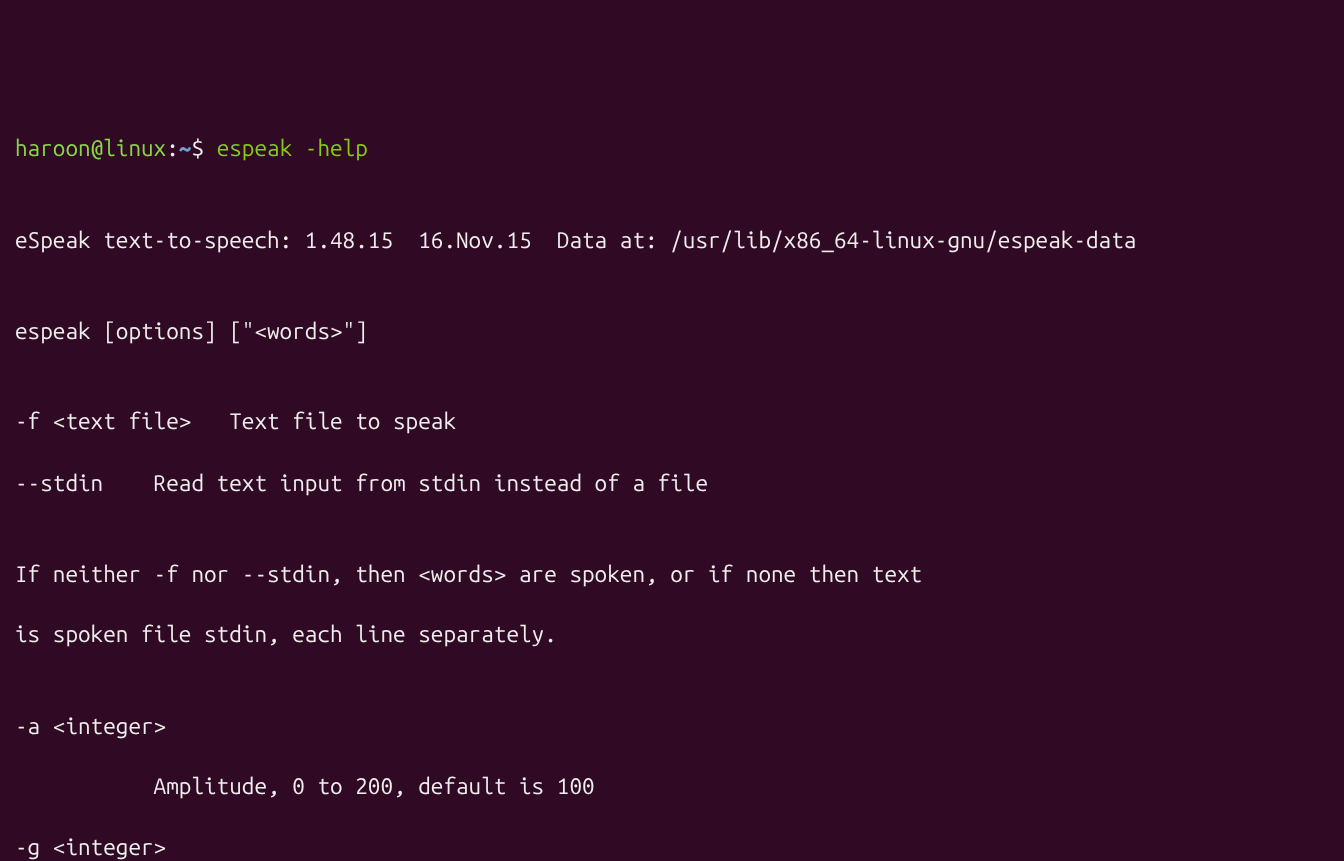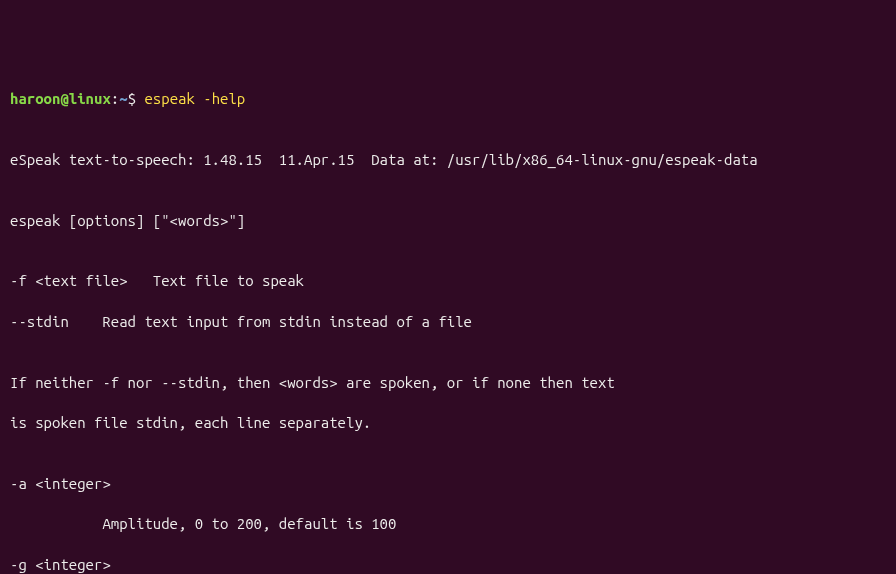--- a/index.html
+++ b/index.html
@@ -14,50 +14,50 @@
       line-height: 1.35;
       color: #eeeeec;
       padding: 8px 10px;
       width: 896px;
       height: 574px;
       overflow: hidden;
       white-space: pre;
     }
     .prompt-user {
       color: #88d948;
-      font-weight: bold;
+      font-weight: normal;
     }
     .prompt-colon {
       color: #eeeeec;
     }
     .prompt-path {
       color: #729fcf;
       font-weight: bold;
     }
     .prompt-dollar {
       color: #eeeeec;
     }
     .command {
-      color: #fde047;
+      color: #84cc16;
     }
     .output {
       color: #eeeeec;
     }
     .terminal-line {
       display: block;
     }
   </style>
 </head>
 <body>
 
 
 
 <span class="terminal-line"><span class="prompt-user">haroon@linux</span><span class="prompt-colon">:</span><span class="prompt-path">~</span><span class="prompt-dollar">$ </span><span class="command">espeak -help</span></span>
 <span class="terminal-line output"></span>
-<span class="terminal-line output">eSpeak text-to-speech: 1.48.15  11.Apr.15  Data at: /usr/lib/x86_64-linux-gnu/espeak-data</span>
+<span class="terminal-line output">eSpeak text-to-speech: 1.48.15  16.Nov.15  Data at: /usr/lib/x86_64-linux-gnu/espeak-data</span>
 <span class="terminal-line output"></span>
 <span class="terminal-line output">espeak [options] ["&lt;words&gt;"]</span>
 <span class="terminal-line output"></span>
 <span class="terminal-line output">-f &lt;text file&gt;   Text file to speak</span>
 <span class="terminal-line output">--stdin    Read text input from stdin instead of a file</span>
 <span class="terminal-line output"></span>
 <span class="terminal-line output">If neither -f nor --stdin, then &lt;words&gt; are spoken, or if none then text</span>
 <span class="terminal-line output">is spoken file stdin, each line separately.</span>
 <span class="terminal-line output"></span>
 <span class="terminal-line output">-a &lt;integer&gt;</span>

